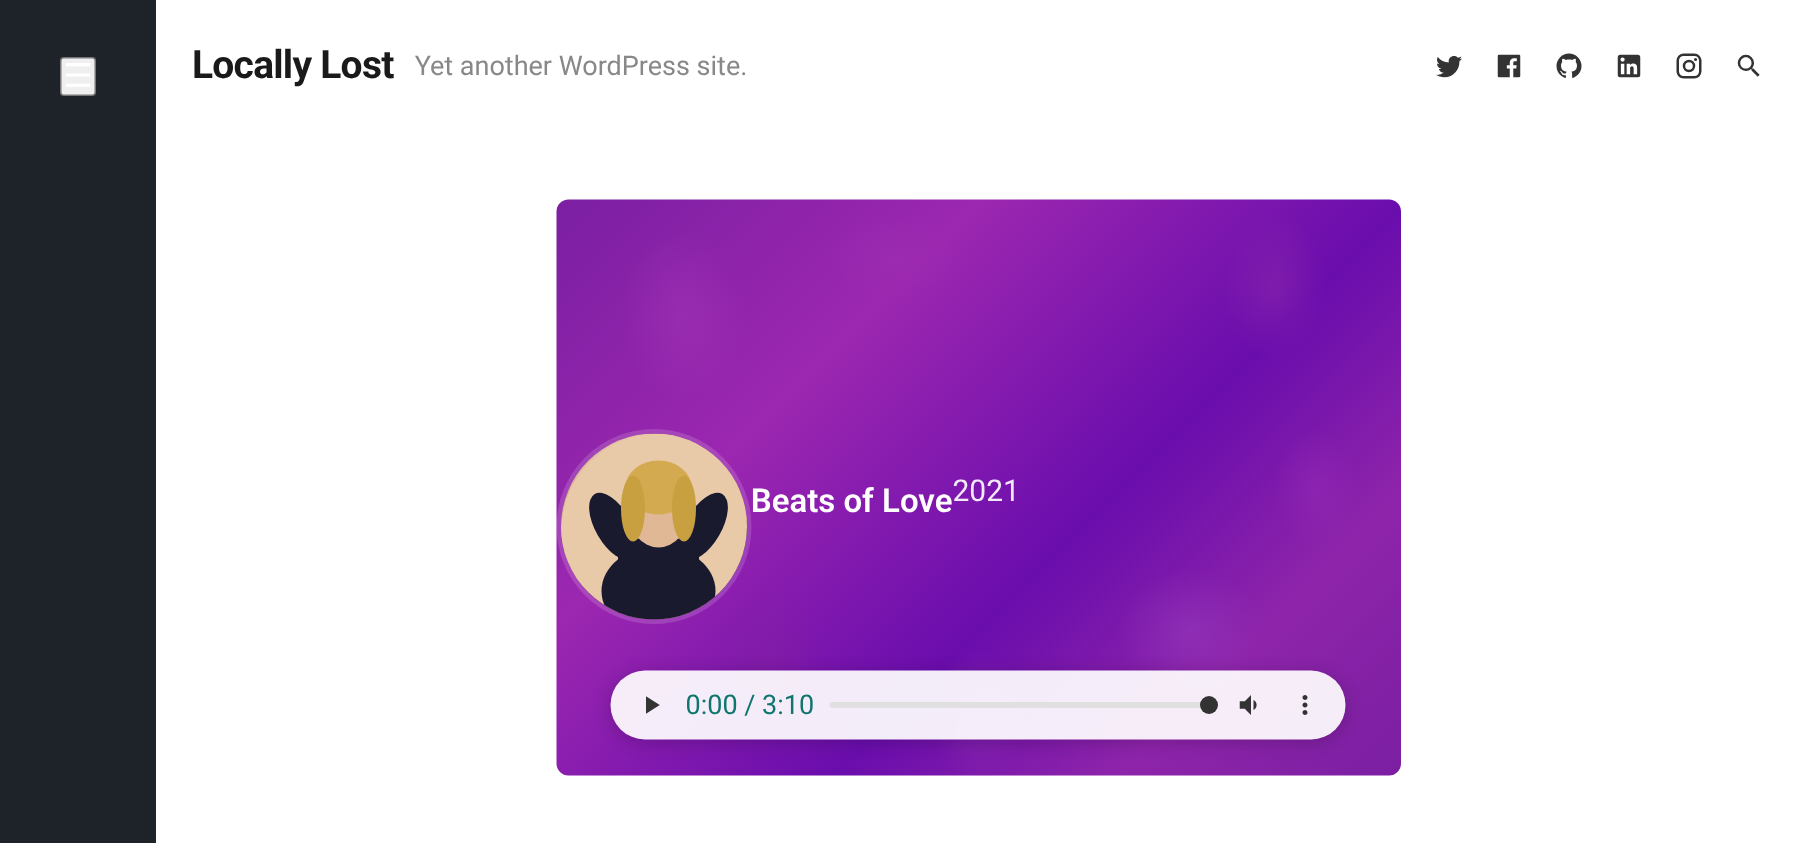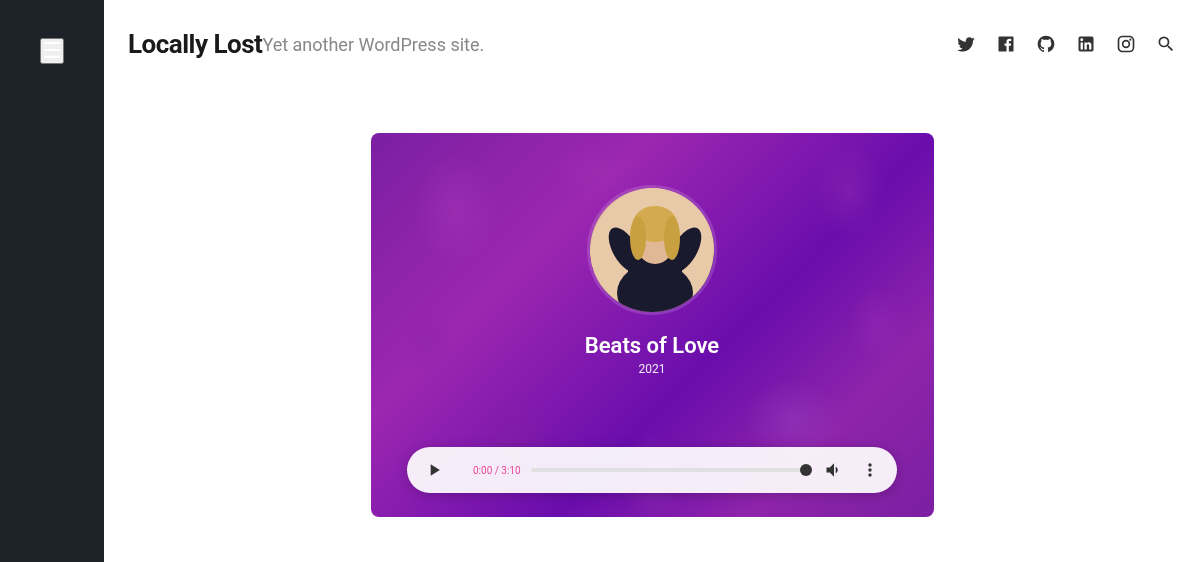--- a/index.html
+++ b/index.html
@@ -47,20 +47,21 @@
       padding: 0 24px;
       height: 88px;
       border-bottom: none;
     }
 
     .site-title {
       font-size: 26px;
       font-weight: 700;
       color: #1a1a1a;
       letter-spacing: -0.5px;
+      margin-right: 14px;
     }
 
     .site-tagline {
       font-size: 18px;
       color: #888;
       font-weight: 400;
     }
 
     .header-spacer { flex: 1; }
 
@@ -97,21 +98,21 @@
 
     
     .music-card {
       width: 563px;
       height: 384px;
       border-radius: 8px;
       overflow: hidden;
       position: relative;
       background: linear-gradient(135deg, #7b1fa2 0%, #9c27b0 30%, #6a0dad 60%, #8e24aa 80%, #7b1fa2 100%);
       display: flex;
-      flex-direction: column;
+      flex-direction: row;
       align-items: center;
       justify-content: flex-start;
     }
 
     
     .music-card::before {
       content: '';
       position: absolute;
       top: 0; left: 0; right: 0; bottom: 0;
       background:
@@ -150,21 +151,21 @@
       font-size: 22px;
       font-weight: 600;
       color: #ffffff;
       margin-top: 18px;
       position: relative;
       z-index: 1;
       letter-spacing: 0;
     }
 
     .track-year {
-      font-size: 12px;
+      font-size: 20px;
       color: rgba(255,255,255,0.9);
       margin-top: 4px;
       position: relative;
       z-index: 1;
     }
 
     
     .audio-player {
       position: absolute;
       bottom: 24px;
@@ -195,25 +196,24 @@
       flex-shrink: 0;
       padding: 0;
     }
 
     .play-icon-svg {
       width: 20px;
       height: 20px;
     }
 
     .time-display {
-      font-size: 10px;
-      color: #ec4899;
+      font-size: 18px;
+      color: #0f766e;
       white-space: nowrap;
       flex-shrink: 0;
-      margin-left: 16px;
     }
 
     .progress-bar-container {
       flex: 1;
       height: 4px;
       background: #e0e0e0;
       border-radius: 2px;
       position: relative;
       cursor: pointer;
     }

